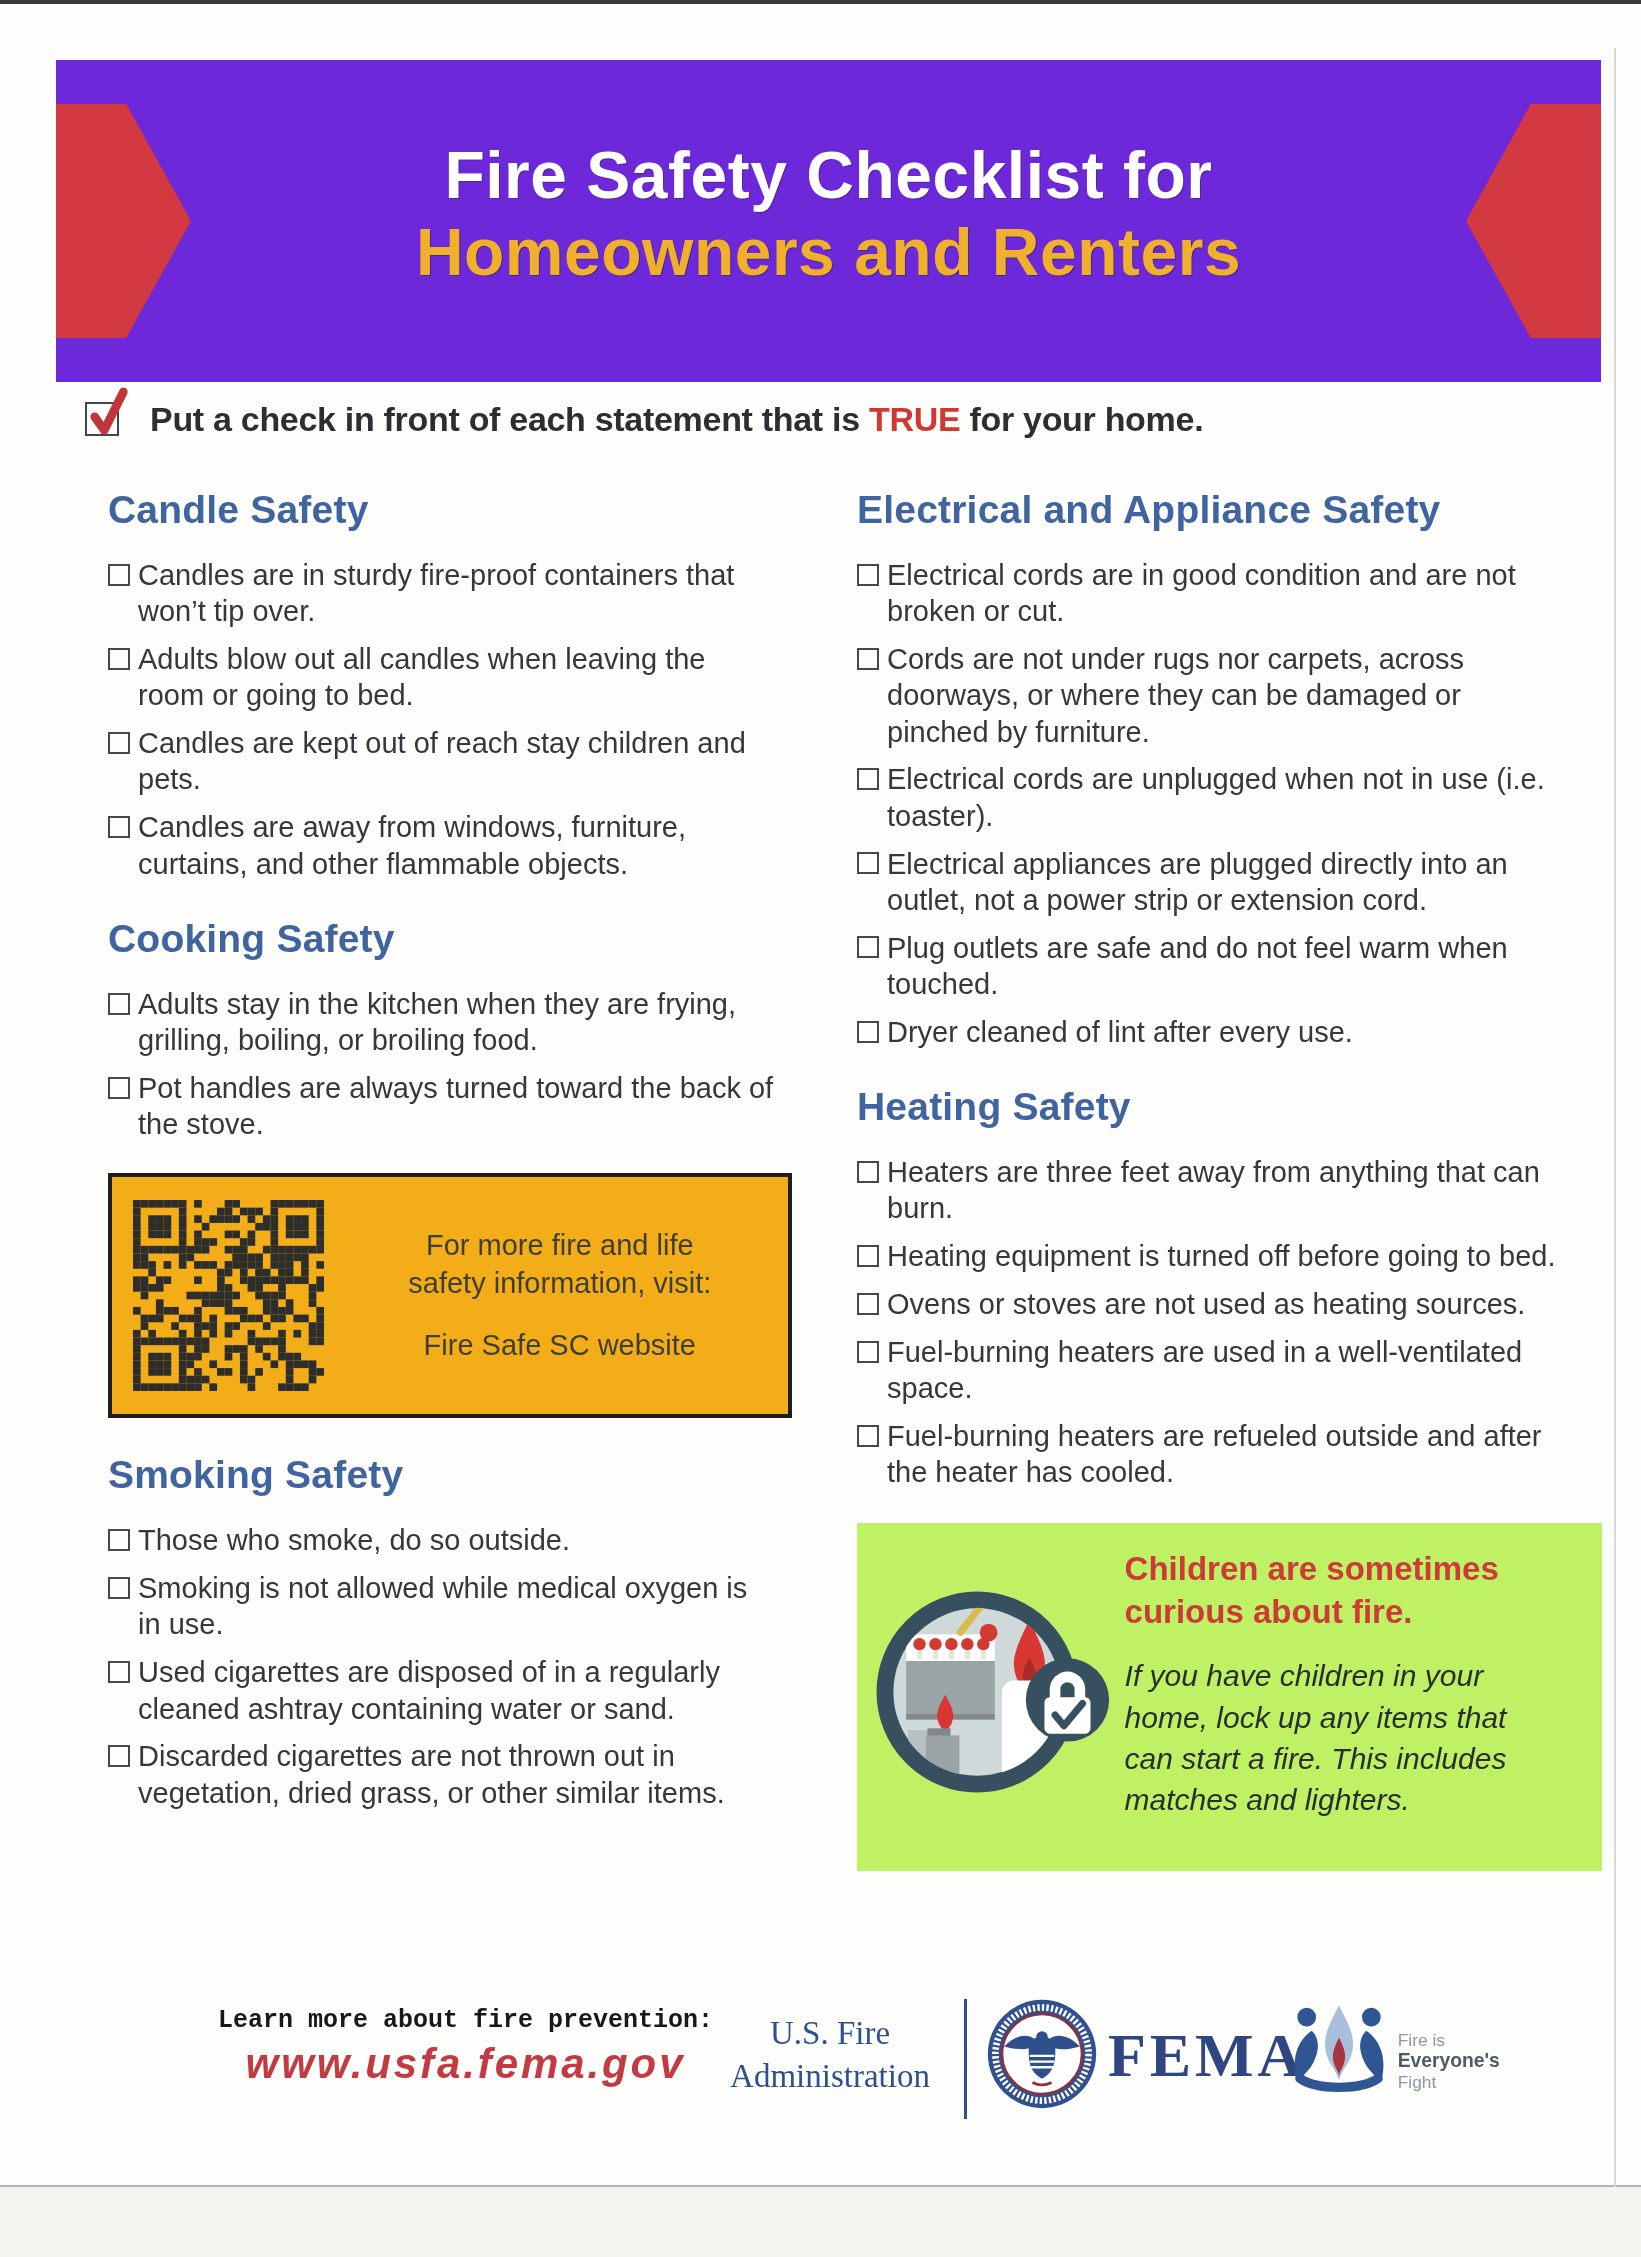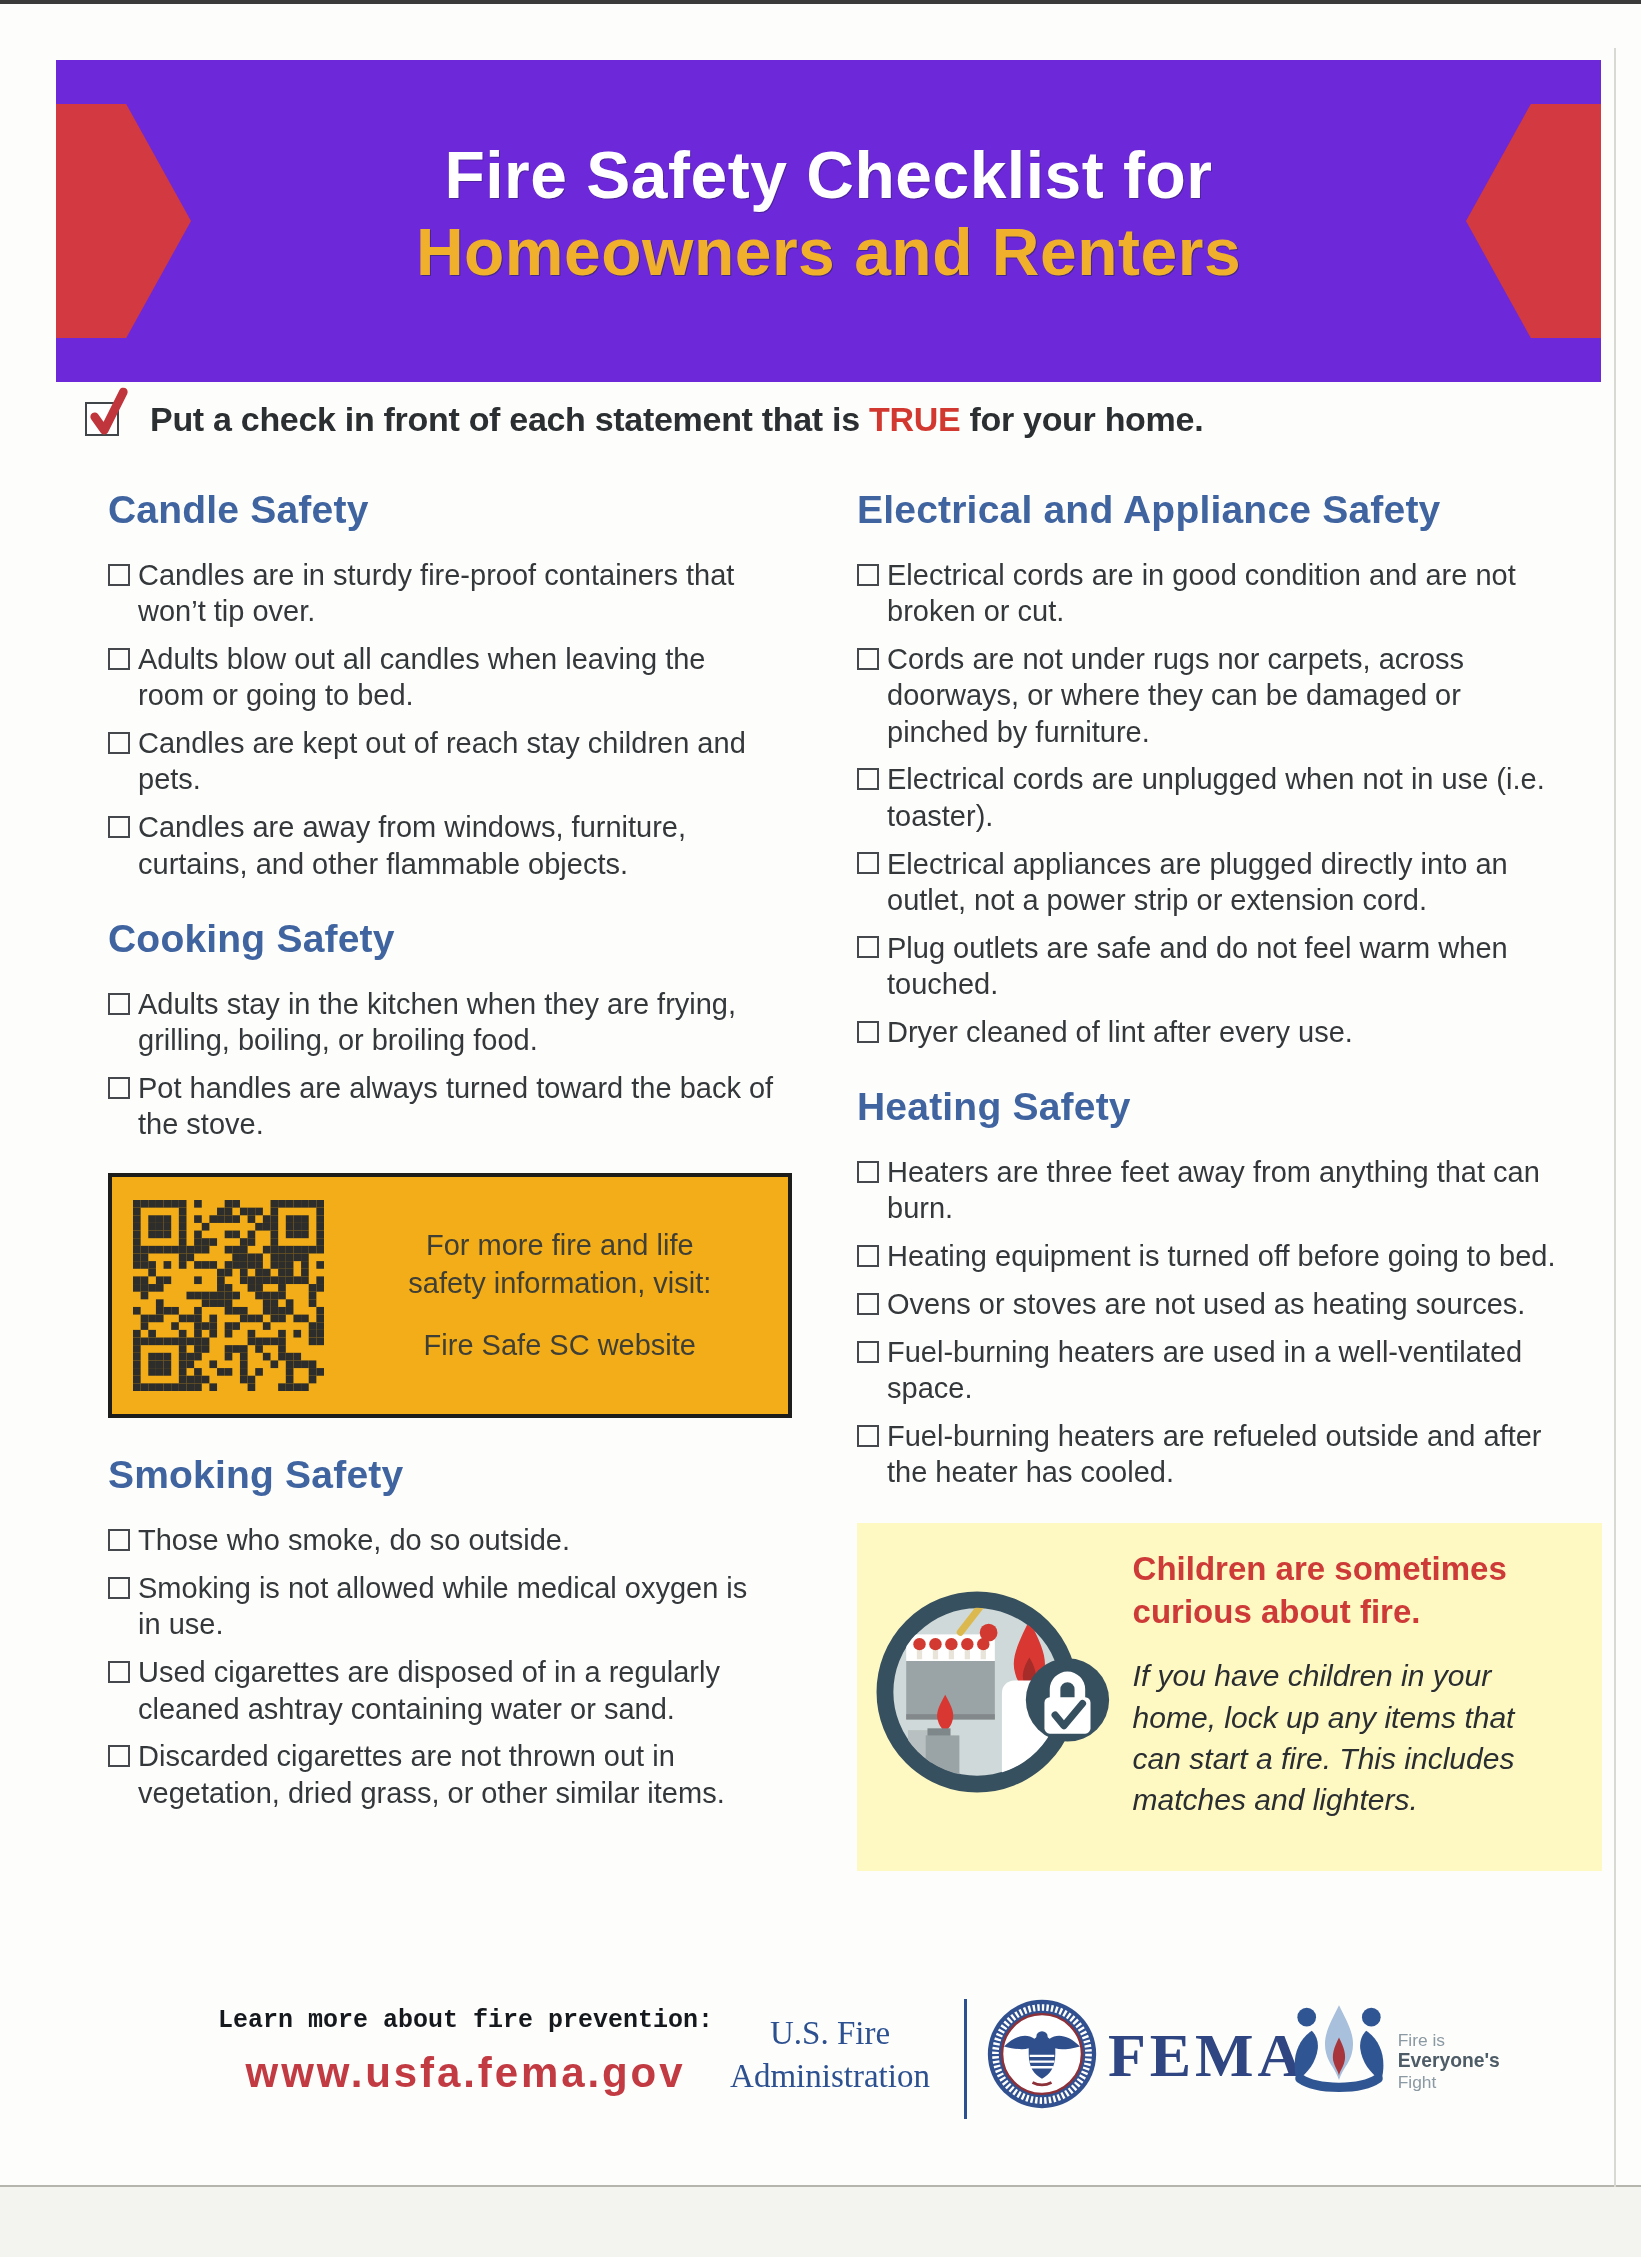--- a/index.html
+++ b/index.html
@@ -59,32 +59,32 @@
     background:#f2ad18; border:4.8px solid #1d1d1b;
     display:flex; align-items:center; gap:25px; padding:0 17.4px 0 21px;
   }
   #qr { width:191px; height:191px; flex:0 0 auto; }
   .qr-text { flex:1; text-align:center; color:#3f3f36; font-size:29px; line-height:1.3; }
   .qr-text .qr-link { margin-top:25px; }
 
   
   .info-panel {
     margin-top:33px; width:100%; min-height:348px;
-    background:#fef9c3; display:flex; gap:23px; padding:25px 15.4px 29px 11.6px;
+    background:#bef264; display:flex; gap:15px; padding:25px 15.4px 29px 11.6px;
   }
   .fire-items-icon { flex:0 0 auto; margin-top:33px; }
   .info-text { width:388px; }
   .info-title { font-size:33px; font-weight:bold; color:#cd3a37; line-height:1.3; }
   .info-body { margin-top:21px; font-size:30px; font-style:italic; color:#2b2e30; line-height:1.38; }
 
   
   .footer { position:absolute; left:0; top:1987px; width:1641px; height:145px; }
   .learn { position:absolute; left:205px; top:19.3px; width:521px; text-align:center; }
   .learn-label { font-size:25px; font-weight:bold; color:#15191d;font-family:Liberation Mono, monospace; }
-  .learn-url { margin-top:14px; font-size:42px; font-weight:bold; color:#c23a42; letter-spacing:2.9px; }
+  .learn-url { margin-top:5px; font-size:42px; font-weight:bold; color:#c23a42; letter-spacing:2.9px;font-style:italic; }
   .usfa {
     position:absolute; left:716px; top:25px; width:228px; text-align:center;
     font-family:"Liberation Serif", serif; font-size:33px; color:#2d5190; line-height:1.3;
   }
   .vline { position:absolute; left:964px; top:11.6px; width:2.9px; height:120px; background:#2d5190; }
   .seal { position:absolute; left:985px; top:9.7px; }
   .fema {
     position:absolute; left:1108px; top:33px;
     font-family:"Liberation Serif", serif; font-weight:bold; font-size:62px;
     color:#2f4682; letter-spacing:3.9px;

